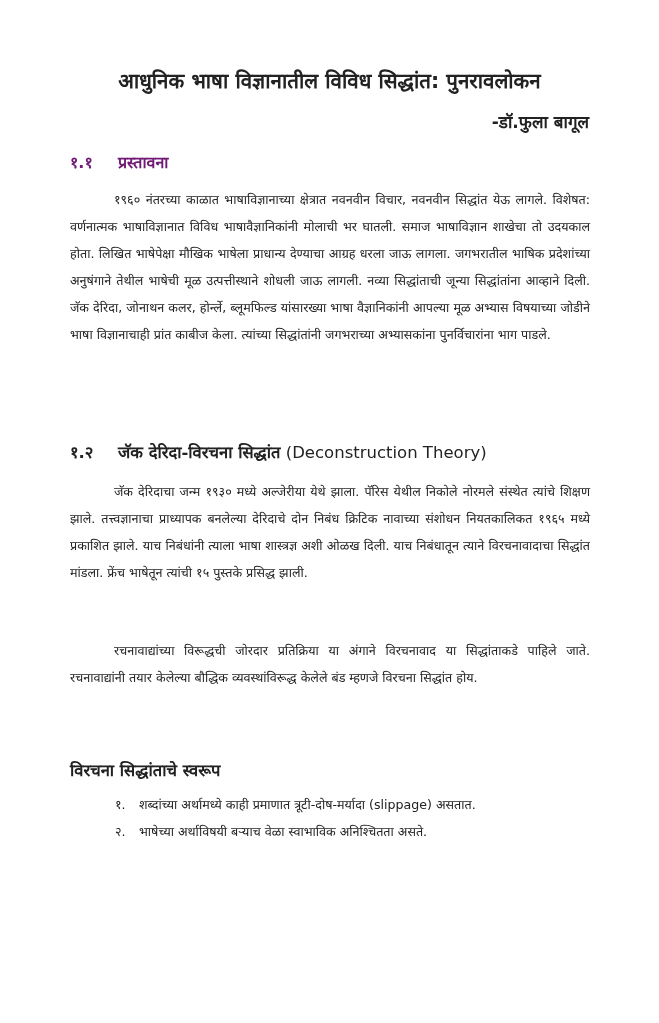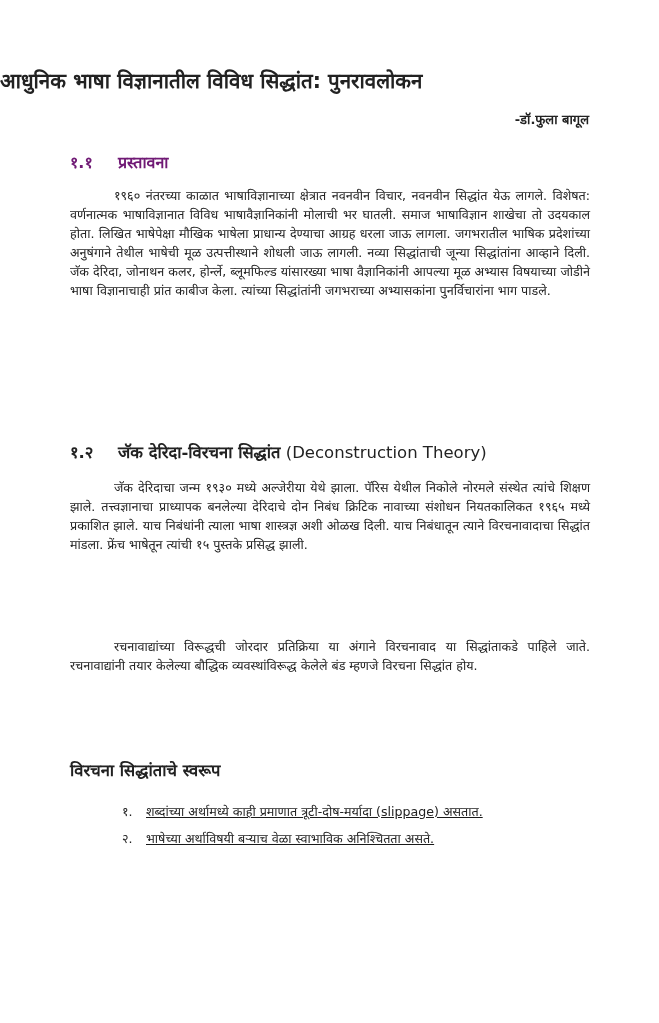--- a/index.html
+++ b/index.html
@@ -4,43 +4,43 @@
 <style>
   html, body { margin: 0; padding: 0; background: #ffffff; }
   body {
     width: 659px; height: 1023px; overflow: hidden;
     font-family: "DejaVu Sans", "Liberation Sans", sans-serif;
     color: #1a1a1a;
     position: relative;
   }
   .title {
     position: absolute; left: 0; right: 0; top: 66px;
-    font-size: 20.5px; font-weight: bold; color: #222;
+    text-align: center; font-size: 20.5px; font-weight: bold; color: #222;
   }
   .author {
     position: absolute; right: 70px; top: 110px;
-    font-size: 13px; font-weight: bold; color: #222;
+    font-size: 17px; font-weight: bold; color: #222;
   }
   .heading {
     position: absolute; left: 70px; font-size: 16px; font-weight: bold; color: #701a75;
   }
   .heading .num { display: inline-block; width: 48px; }
   .heading2 { position: absolute; left: 70px; font-size: 16.5px; color: #222; }
   .heading2 .num { display: inline-block; width: 48px; font-weight: bold; }
   .heading2 .txt-dev { font-weight: bold; }
   .para {
     position: absolute; left: 70px; width: 520px;
-    font-size: 12.6px; line-height: 19px; text-align: justify;
+    font-size: 12.6px; line-height: 27px; text-align: justify;
     text-indent: 44px; color: #222;
   }
   .section-title {
     position: absolute; left: 70px; top: 758px;
     font-size: 16.5px; font-weight: bold; color: #222;
   }
-  .list { position: absolute; left: 114px; top: 790px; margin: 8px; padding: 0; list-style: none; text-decoration: underline; }
+  .list { position: absolute; left: 114px; top: 790px; margin: 1px; padding: 0; list-style: none; }
   .list li { font-size: 12.6px; line-height: 27px; color: #222; white-space: nowrap; }
   .list li .n { display: inline-block; width: 24px; }
 </style>
 </head>
 <body>
 
 <div>
   <div class="title">आधुनिक भाषा विज्ञानातील विविध सिद्धांत: पुनरावलोकन</div>
   <div class="author">-डॉ.फुला बागूल</div>
 

